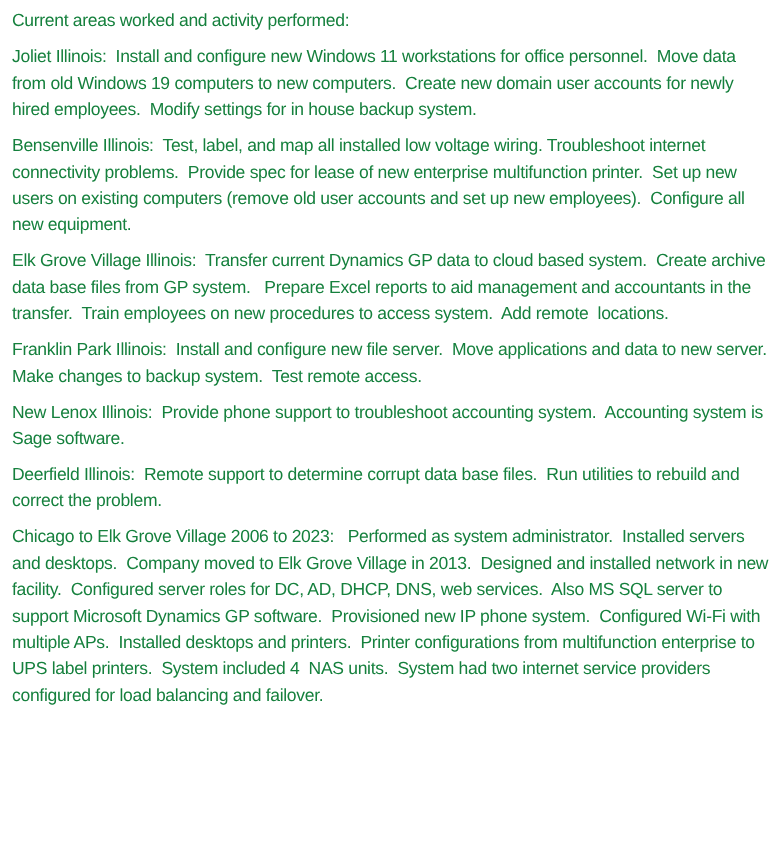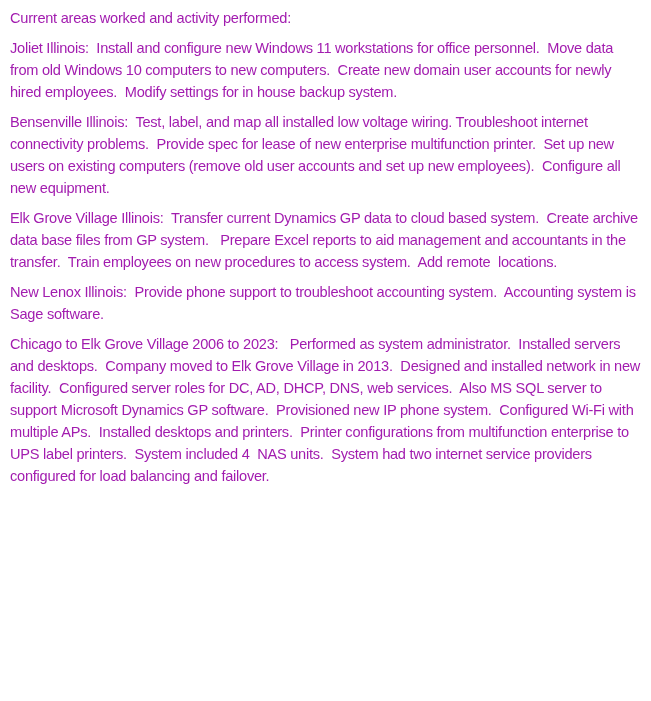--- a/index.html
+++ b/index.html
@@ -10,35 +10,37 @@
   .page {
     width: 651px;
     height: 701px;
     box-sizing: border-box;
     background: #ffffff;
     padding: 7px 8px 0 10px;
     font-family: "Liberation Sans", "DejaVu Sans", sans-serif;
     font-size: 14.6px;
     letter-spacing: -0.25px;
     line-height: 22px;
-    color: #a21caf;
+    color: #15803d;
     overflow: hidden;
   }
   .para {
     margin: 0 0 8px 0;
     white-space: pre-wrap;
   }
   .title {
     margin: 0 0 8px 0;
     white-space: pre-wrap;
   }
 </style>
 </head>
 <body>
 
 <div class="page">
   <p class="title">Current areas worked and activity performed:</p>
-  <p class="para">Joliet Illinois:  Install and configure new Windows 11 workstations for office personnel.  Move data from old Windows 10 computers to new computers.  Create new domain user accounts for newly hired employees.  Modify settings for in house backup system.</p>
+  <p class="para">Joliet Illinois:  Install and configure new Windows 11 workstations for office personnel.  Move data from old Windows 19 computers to new computers.  Create new domain user accounts for newly hired employees.  Modify settings for in house backup system.</p>
   <p class="para">Bensenville Illinois:  Test, label, and map all installed low voltage wiring. Troubleshoot internet connectivity problems.  Provide spec for lease of new enterprise multifunction printer.  Set up new users on existing computers (remove old user accounts and set up new employees).  Configure all new equipment.</p>
   <p class="para">Elk Grove Village Illinois:  Transfer current Dynamics GP data to cloud based system.  Create archive data base files from GP system.   Prepare Excel reports to aid management and accountants in the transfer.  Train employees on new procedures to access system.  Add remote  locations.</p>
+  <p class="para">Franklin Park Illinois:  Install and configure new file server.  Move applications and data to new server.  Make changes to backup system.  Test remote access.</p>
   <p class="para">New Lenox Illinois:  Provide phone support to troubleshoot accounting system.  Accounting system is Sage software.</p>
+  <p class="para">Deerfield Illinois:  Remote support to determine corrupt data base files.  Run utilities to rebuild and correct the problem.</p>
   <p class="para">Chicago to Elk Grove Village 2006 to 2023:   Performed as system administrator.  Installed servers and desktops.  Company moved to Elk Grove Village in 2013.  Designed and installed network in new facility.  Configured server roles for DC, AD, DHCP, DNS, web services.  Also MS SQL server to support Microsoft Dynamics GP software.  Provisioned new IP phone system.  Configured Wi-Fi with multiple APs.  Installed desktops and printers.  Printer configurations from multifunction enterprise to UPS label printers.  System included 4  NAS units.  System had two internet service providers configured for load balancing and failover.</p>
 </div>
 
 </body></html>

